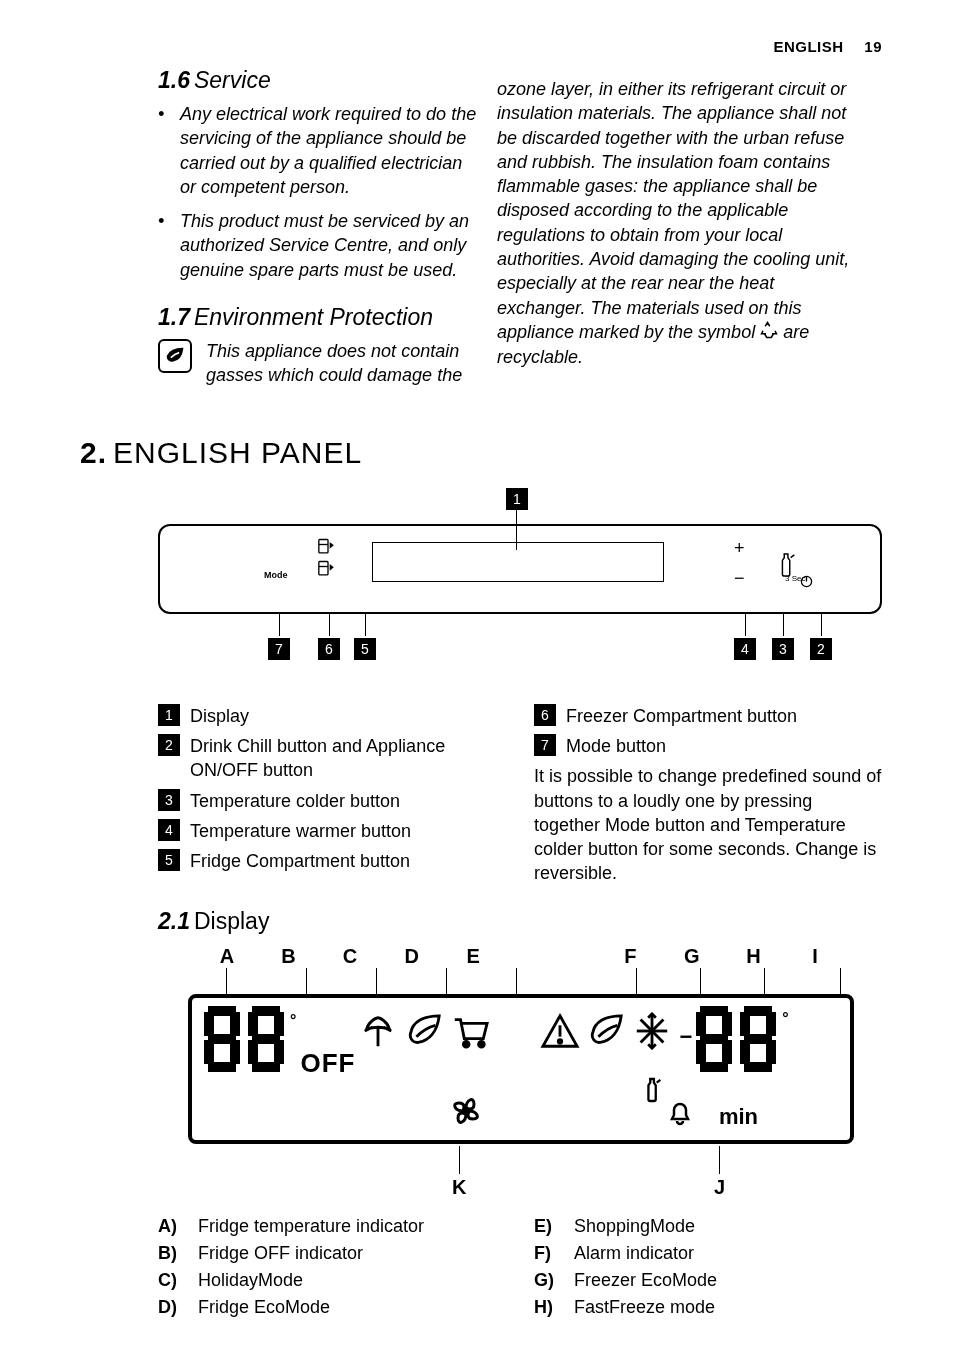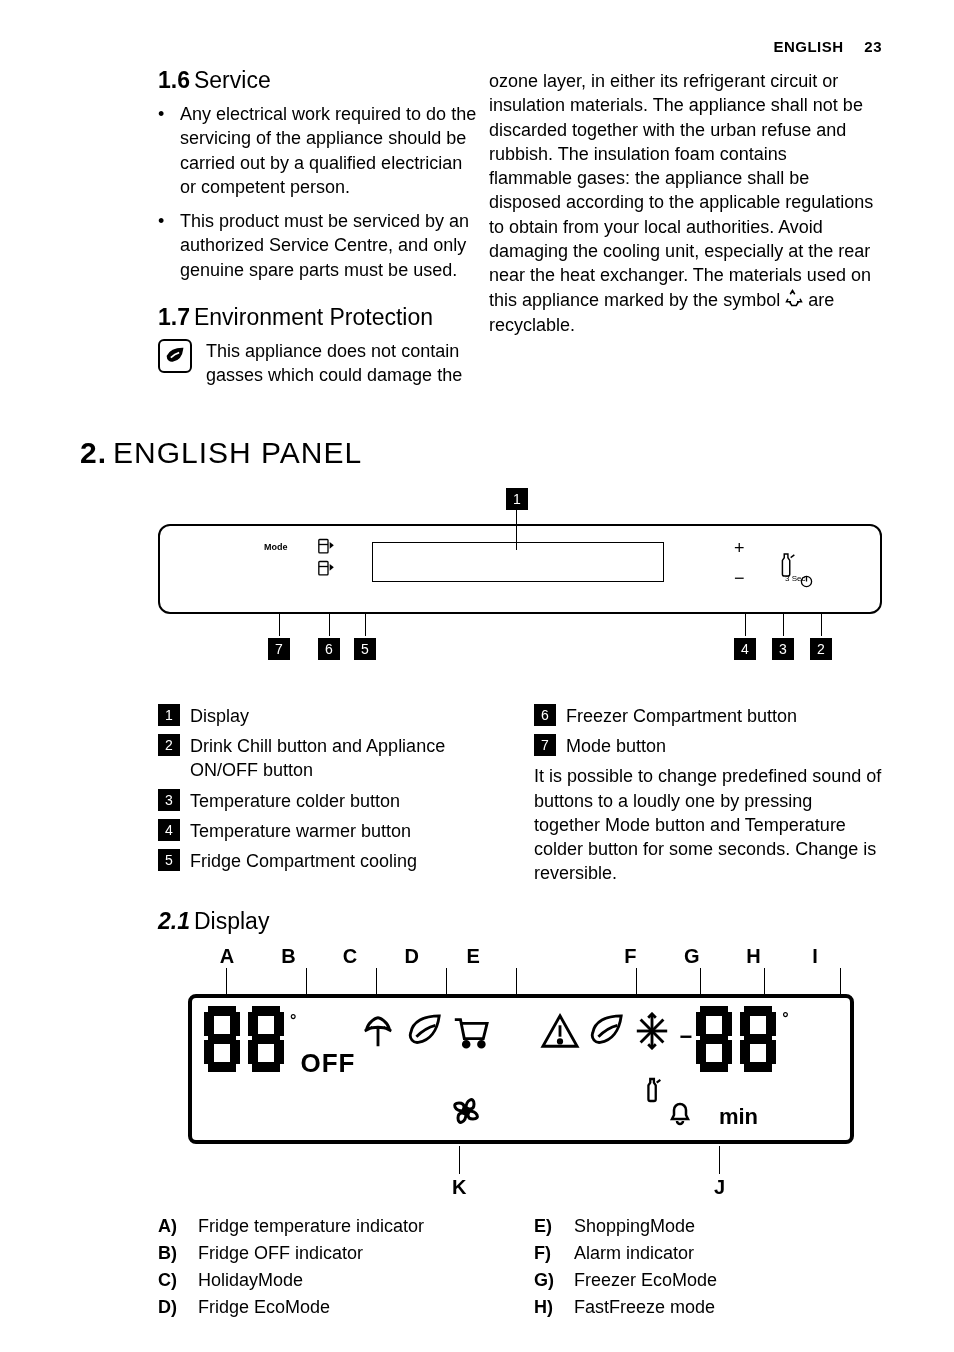--- a/index.html
+++ b/index.html
@@ -9,46 +9,46 @@
     font-size: 18px;
     color: #000;
     width: 954px;
     height: 1352px;
     position: relative;
     box-sizing: border-box;
     padding: 38px 72px 40px 80px;
   }
   .header { text-align: right; font-size: 15px; font-weight: bold; letter-spacing: 0.5px; margin-bottom: 4px; }
   .header .pgnum { margin-left: 16px; }
-  .two-col { display: flex; margin-top: 6px; }
+  .two-col { display: flex; margin-top: 6px; font-style: italic; }
   .col { flex: 1; }
   .h-sub { font-size: 23px; font-weight: normal; margin: 6px 0 8px 78px; }
   .h-sub .num { font-weight: bold; margin-right: 4px; }
   .h-sub.env { margin-top: 22px; }
   ul.bul { list-style: none; padding: 0; margin: 4px 0 0 78px; }
   ul.bul li { position: relative; padding-left: 22px; margin-bottom: 10px; line-height: 1.35; }
   ul.bul li::before { content: "•"; position: absolute; left: 0; top: 0; font-size: 18px; }
   .env-row { display: flex; gap: 14px; margin-left: 78px; margin-top: 8px; }
   .env-row .icon-box { width: 30px; height: 30px; border: 2px solid #000; border-radius: 6px; flex-shrink: 0; display: flex; align-items: center; justify-content: center; }
   .env-row .icon-box svg { width: 20px; height: 20px; }
   .env-row p { margin: 0; line-height: 1.35; }
-  .col.right p { margin: 8px; line-height: 1.35; }
+  .col.right p { margin: 16px; line-height: 1.35; }
   .recycle-inline { display: inline-block; vertical-align: middle; }
 
   h1.sec { font-size: 30px; font-weight: normal; letter-spacing: 1px; margin: 48px 0 18px 0; }
   h1.sec .secnum { font-weight: bold; margin-right: 6px; }
 
   
   .cp-wrap { margin: 0 0 0 78px; position: relative; height: 210px; }
   .callout-1 { position: absolute; left: 348px; top: 0; }
   .cnum { display: inline-block; width: 22px; height: 22px; background: #000; color: #fff; font-size: 14px; text-align: center; line-height: 22px; font-weight: normal; }
   .cline-v1 { position: absolute; left: 358px; top: 22px; width: 0; border-left: 1px solid #000; height: 40px; }
 
   .panel-rect { position: absolute; top: 36px; left: 0; right: 0; height: 86px; border: 2px solid #000; border-radius: 12px; }
-  .mode-label { position: absolute; left: 106px; top: 54px; font-size: 9px; font-weight: bold; }
+  .mode-label { position: absolute; left: 106px; top: 82px; font-size: 9px; font-weight: bold; }
   .icon-fridge { position: absolute; left: 160px; top: 50px; }
   .icon-fridge svg { width: 20px; height: 18px; }
   .icon-freezer { position: absolute; left: 160px; top: 72px; }
   .icon-freezer svg { width: 20px; height: 18px; }
   .display-slot { position: absolute; left: 214px; top: 54px; width: 290px; height: 38px; border: 1px solid #000; }
   .plus { position: absolute; left: 576px; top: 50px; font-size: 18px; }
   .minus { position: absolute; left: 576px; top: 80px; font-size: 18px; }
   .bottle { position: absolute; left: 618px; top: 64px; }
   .bottle svg { width: 22px; height: 26px; }
   .pwr { position: absolute; left: 642px; top: 84px; }
@@ -105,21 +105,21 @@
   .ah-cols { display: flex; gap: 28px; margin: 14px 0 0 78px; }
   .ah-col { flex: 1; }
   .ah-item { display: flex; gap: 14px; margin-bottom: 6px; }
   .ah-item .key { font-weight: bold; width: 26px; }
 </style>
 </head>
 <body>
 
 <div class="header">
   <span>ENGLISH</span>
-  <span class="pgnum">23</span>
+  <span class="pgnum">19</span>
 </div>
 
 <div class="two-col">
   <div class="col">
     <div class="h-sub">
       <span class="num">1.6</span><span>Service</span>
     </div>
     <ul class="bul">
       <li>Any electrical work required to do the servicing of the appliance should be carried out by a qualified electrician or competent person.</li>
       <li>This product must be serviced by an authorized Service Centre, and only genuine spare parts must be used.</li>
@@ -227,21 +227,21 @@
     <div class="leg-item">
         <span class="cnum">3</span>
         <span class="leg-text">Temperature colder button</span>
       </div>
     <div class="leg-item">
         <span class="cnum">4</span>
         <span class="leg-text">Temperature warmer button</span>
       </div>
     <div class="leg-item">
         <span class="cnum">5</span>
-        <span class="leg-text">Fridge Compartment cooling</span>
+        <span class="leg-text">Fridge Compartment button</span>
       </div>
   </div>
   <div class="legend-col">
     <div class="leg-item">
         <span class="cnum">6</span>
         <span class="leg-text">Freezer Compartment button</span>
       </div>
     <div class="leg-item">
         <span class="cnum">7</span>
         <span class="leg-text">Mode button</span>

